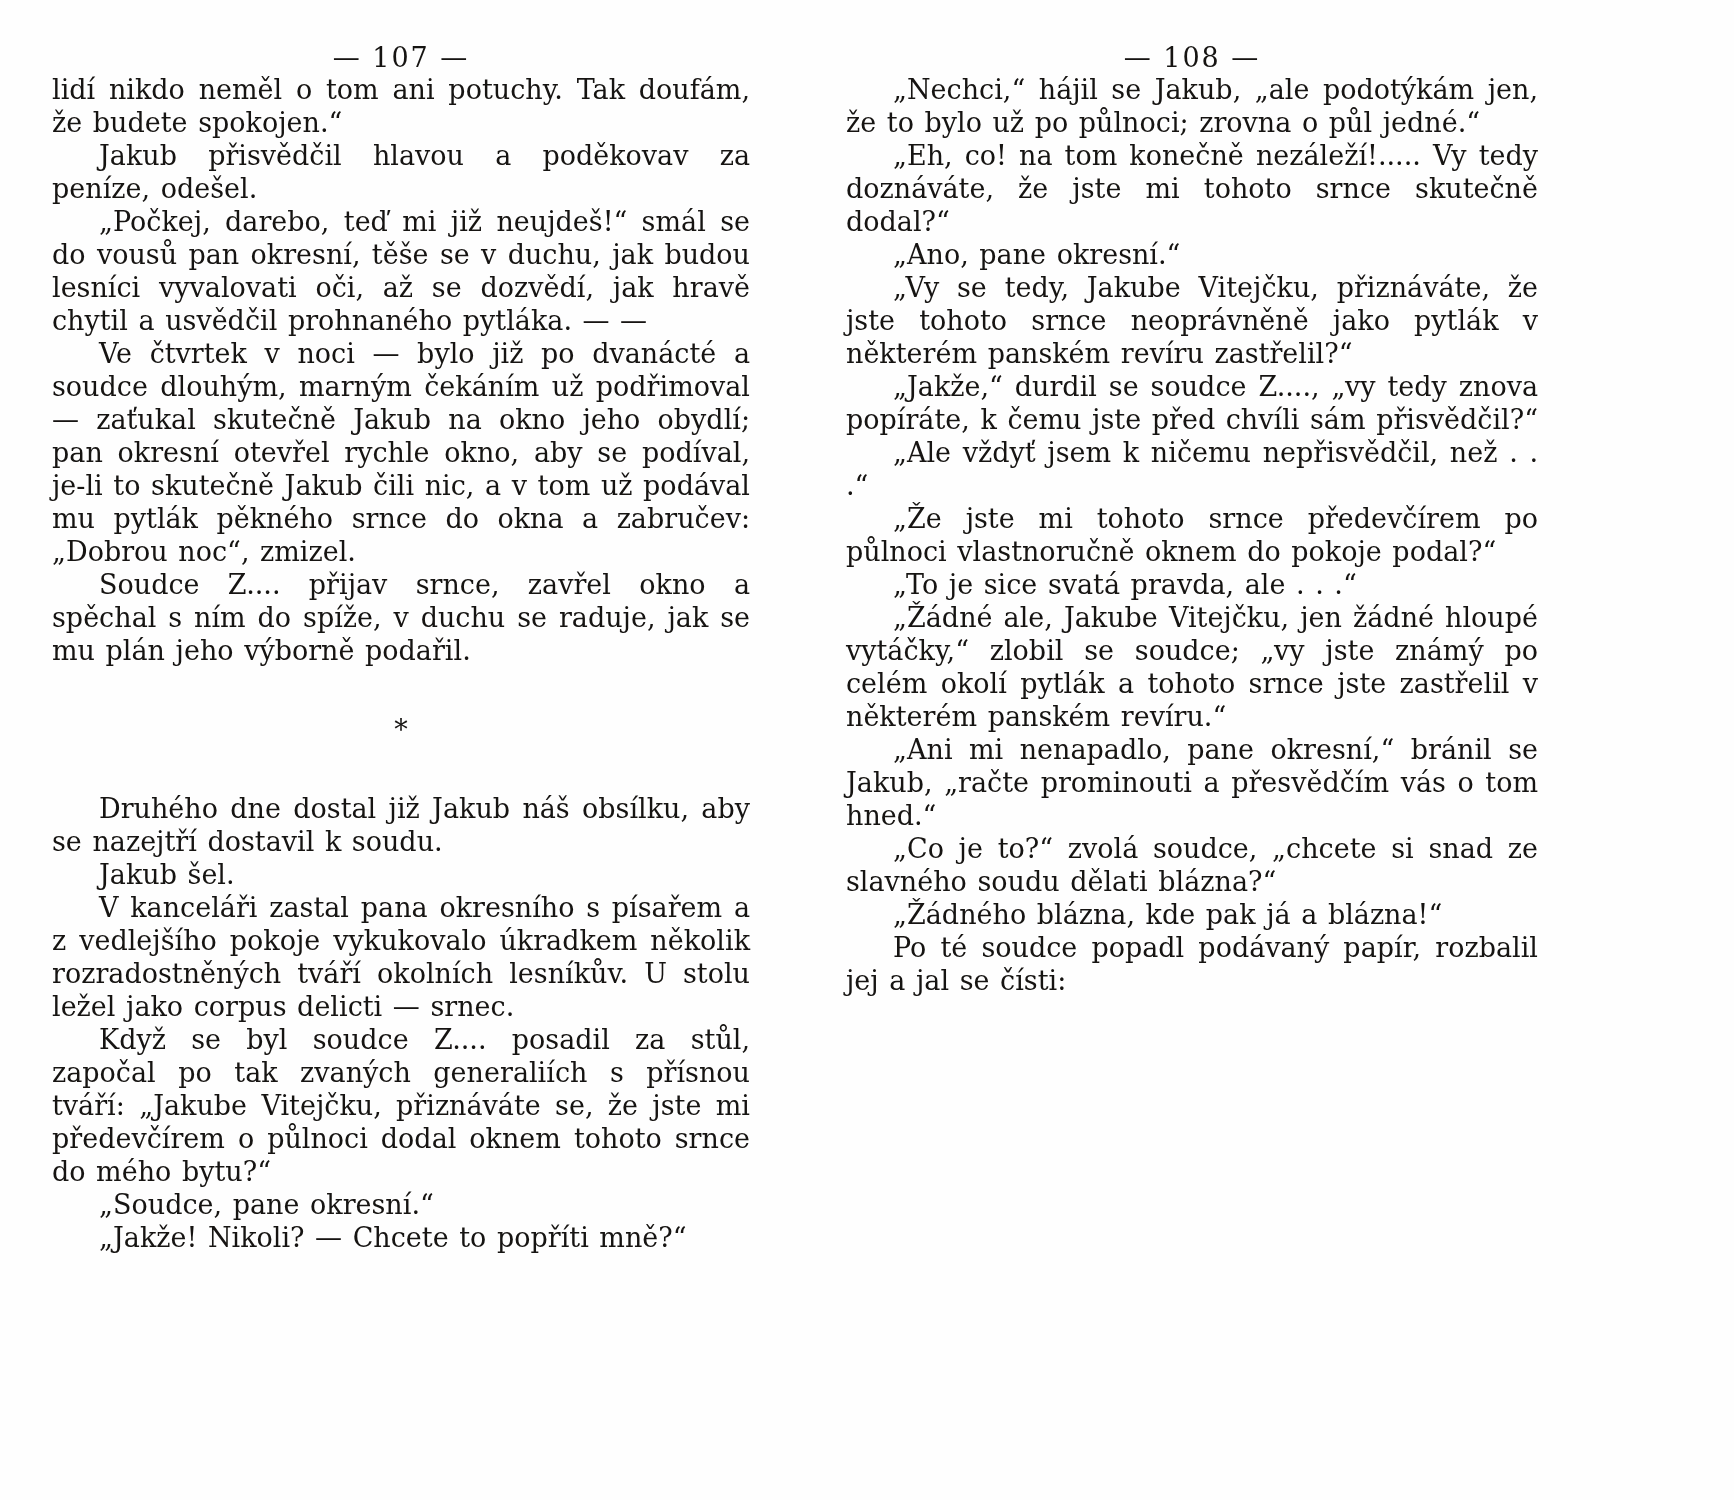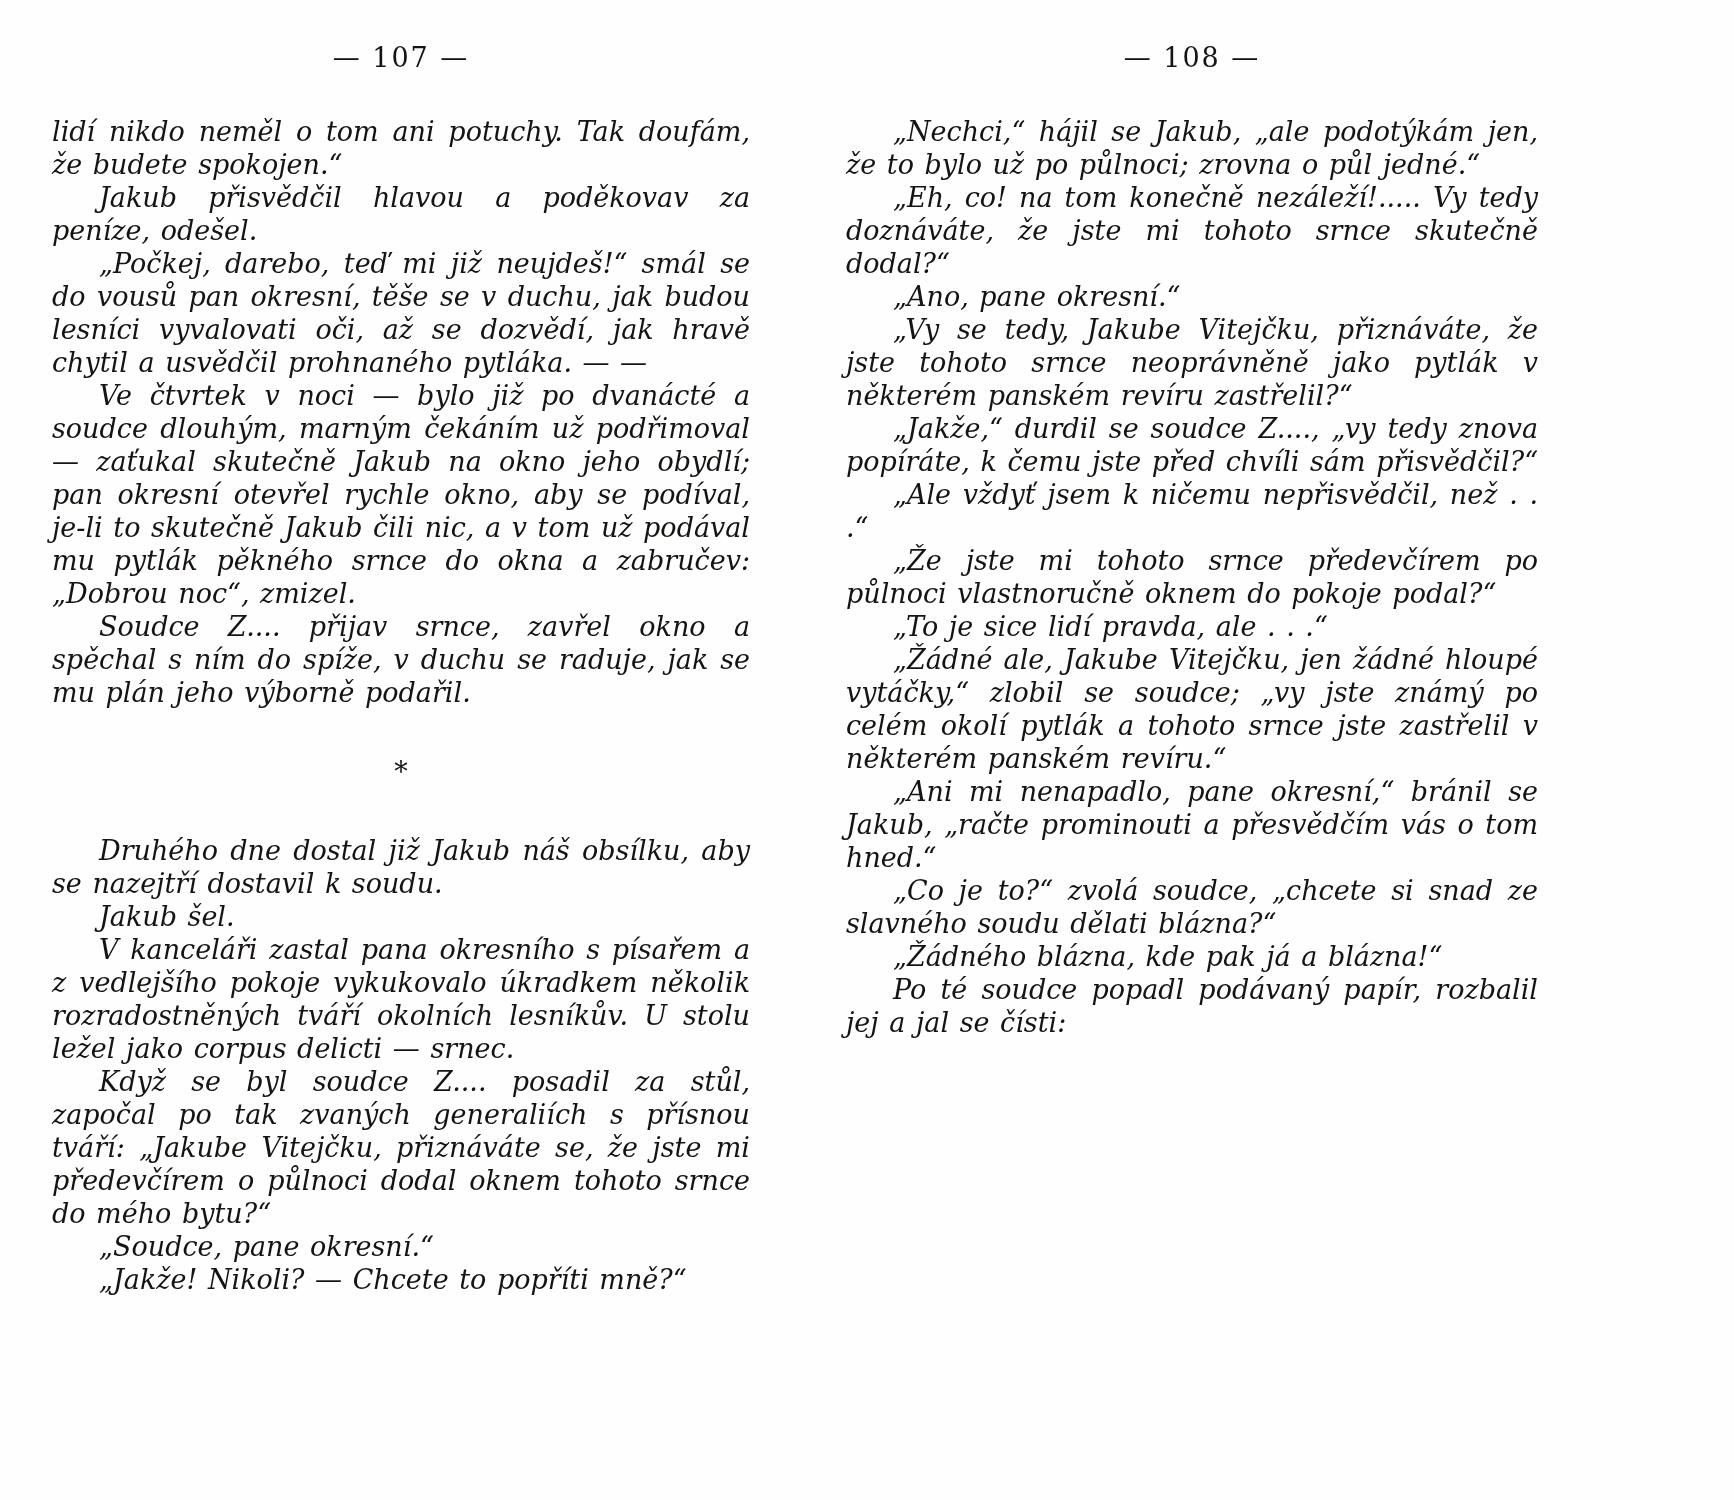--- a/index.html
+++ b/index.html
@@ -29,30 +29,28 @@
     margin-left: 52px;
   }
   .page-right {
     width: 692px;
     margin-left: 96px;
   }
   .page-number {
     text-align: center;
     font-size: 27px;
     letter-spacing: 2px;
-    margin-bottom: 42px;
   }
   p.para {
     font-size: 27px;
     line-height: 33px;
     text-align: justify;
     margin: 0;
     text-indent: 47px;
     word-spacing: 2px;
-    font-style: italic;
   }
   p.noindent {
     text-indent: 0;
   }
   .separator {
     text-align: center;
     font-size: 27px;
     line-height: 33px;
     margin: 46px 0 46px 0;
   }
@@ -80,21 +78,21 @@
 
   <div class="page page-right">
     <div class="page-number">— 108 —</div>
     <p class="para">„Nechci,“ hájil se Jakub, „ale podotýkám jen, že to bylo už po půlnoci; zrovna o půl jedné.“</p>
     <p class="para">„Eh, co! na tom konečně nezáleží!..... Vy tedy doznáváte, že jste mi tohoto srnce skutečně dodal?“</p>
     <p class="para">„Ano, pane okresní.“</p>
     <p class="para">„Vy se tedy, Jakube Vitejčku, přiznáváte, že jste tohoto srnce neoprávněně jako pytlák v některém panském revíru zastřelil?“</p>
     <p class="para">„Jakže,“ durdil se soudce Z...., „vy tedy znova popíráte, k čemu jste před chvíli sám přisvědčil?“</p>
     <p class="para">„Ale vždyť jsem k ničemu nepřisvědčil, než . . .“</p>
     <p class="para">„Že jste mi tohoto srnce předevčírem po půlnoci vlastnoručně oknem do pokoje podal?“</p>
-    <p class="para">„To je sice lidí pravda, ale . . .“</p>
+    <p class="para">„To je sice svatá pravda, ale . . .“</p>
     <p class="para">„Žádné ale, Jakube Vitejčku, jen žádné hloupé vytáčky,“ zlobil se soudce; „vy jste známý po celém okolí pytlák a tohoto srnce jste zastřelil v některém panském revíru.“</p>
     <p class="para">„Ani mi nenapadlo, pane okresní,“ bránil se Jakub, „račte prominouti a přesvědčím vás o tom hned.“</p>
     <p class="para">„Co je to?“ zvolá soudce, „chcete si snad ze slavného soudu dělati blázna?“</p>
     <p class="para">„Žádného blázna, kde pak já a blázna!“</p>
     <p class="para">Po té soudce popadl podávaný papír, rozbalil jej a jal se čísti:</p>
   </div>
 
 </div>
 
 </body></html>

